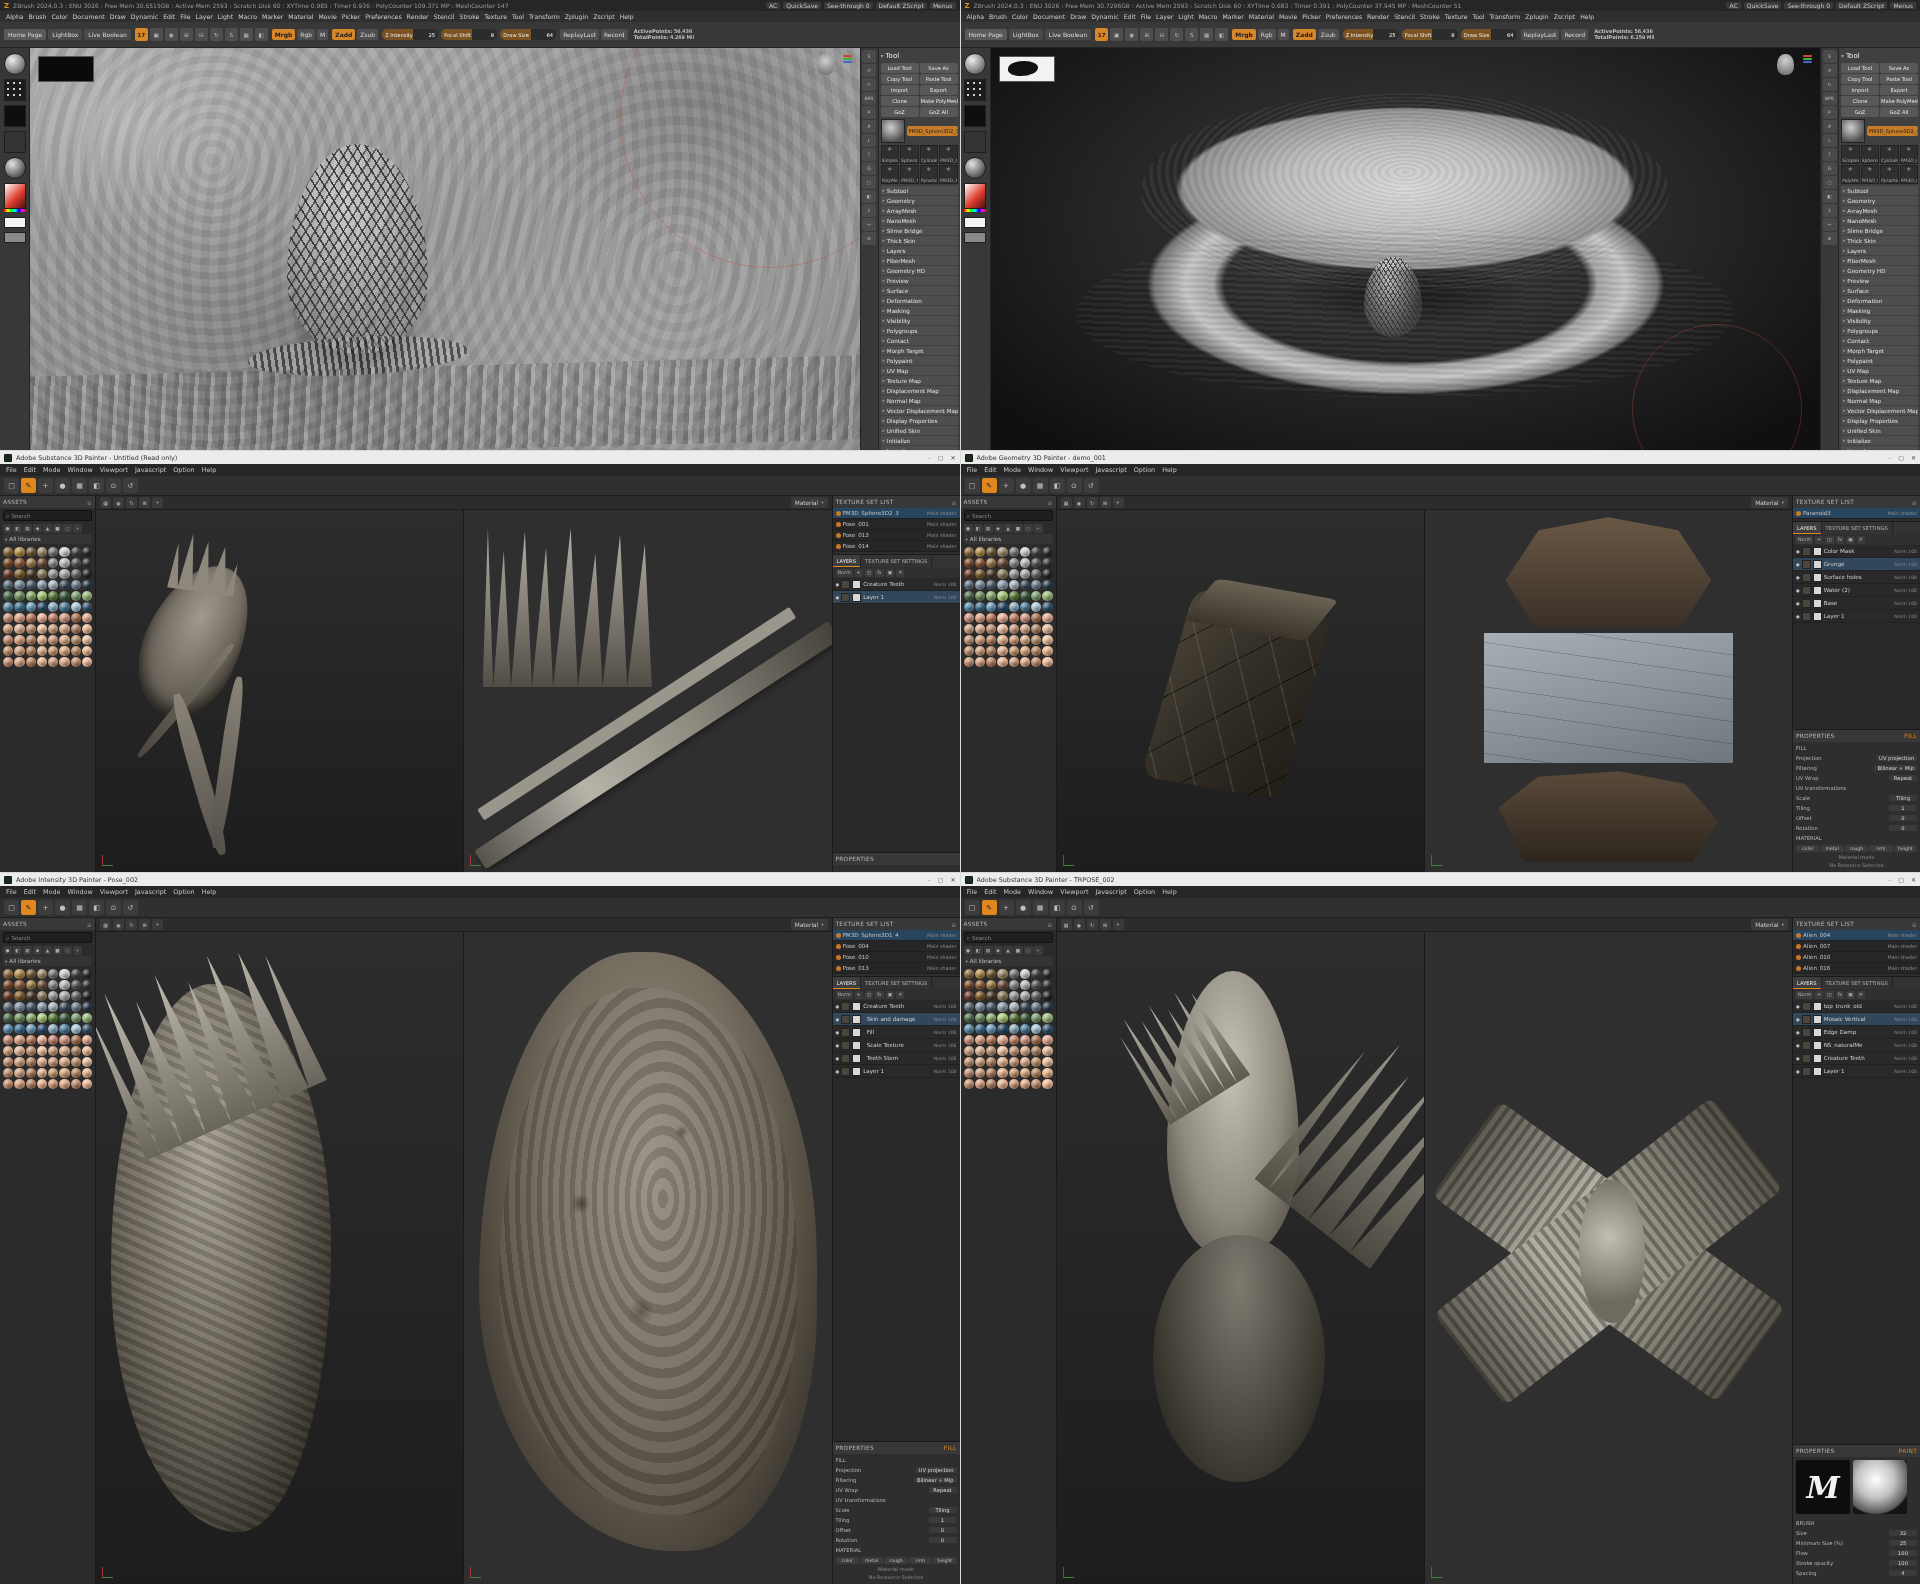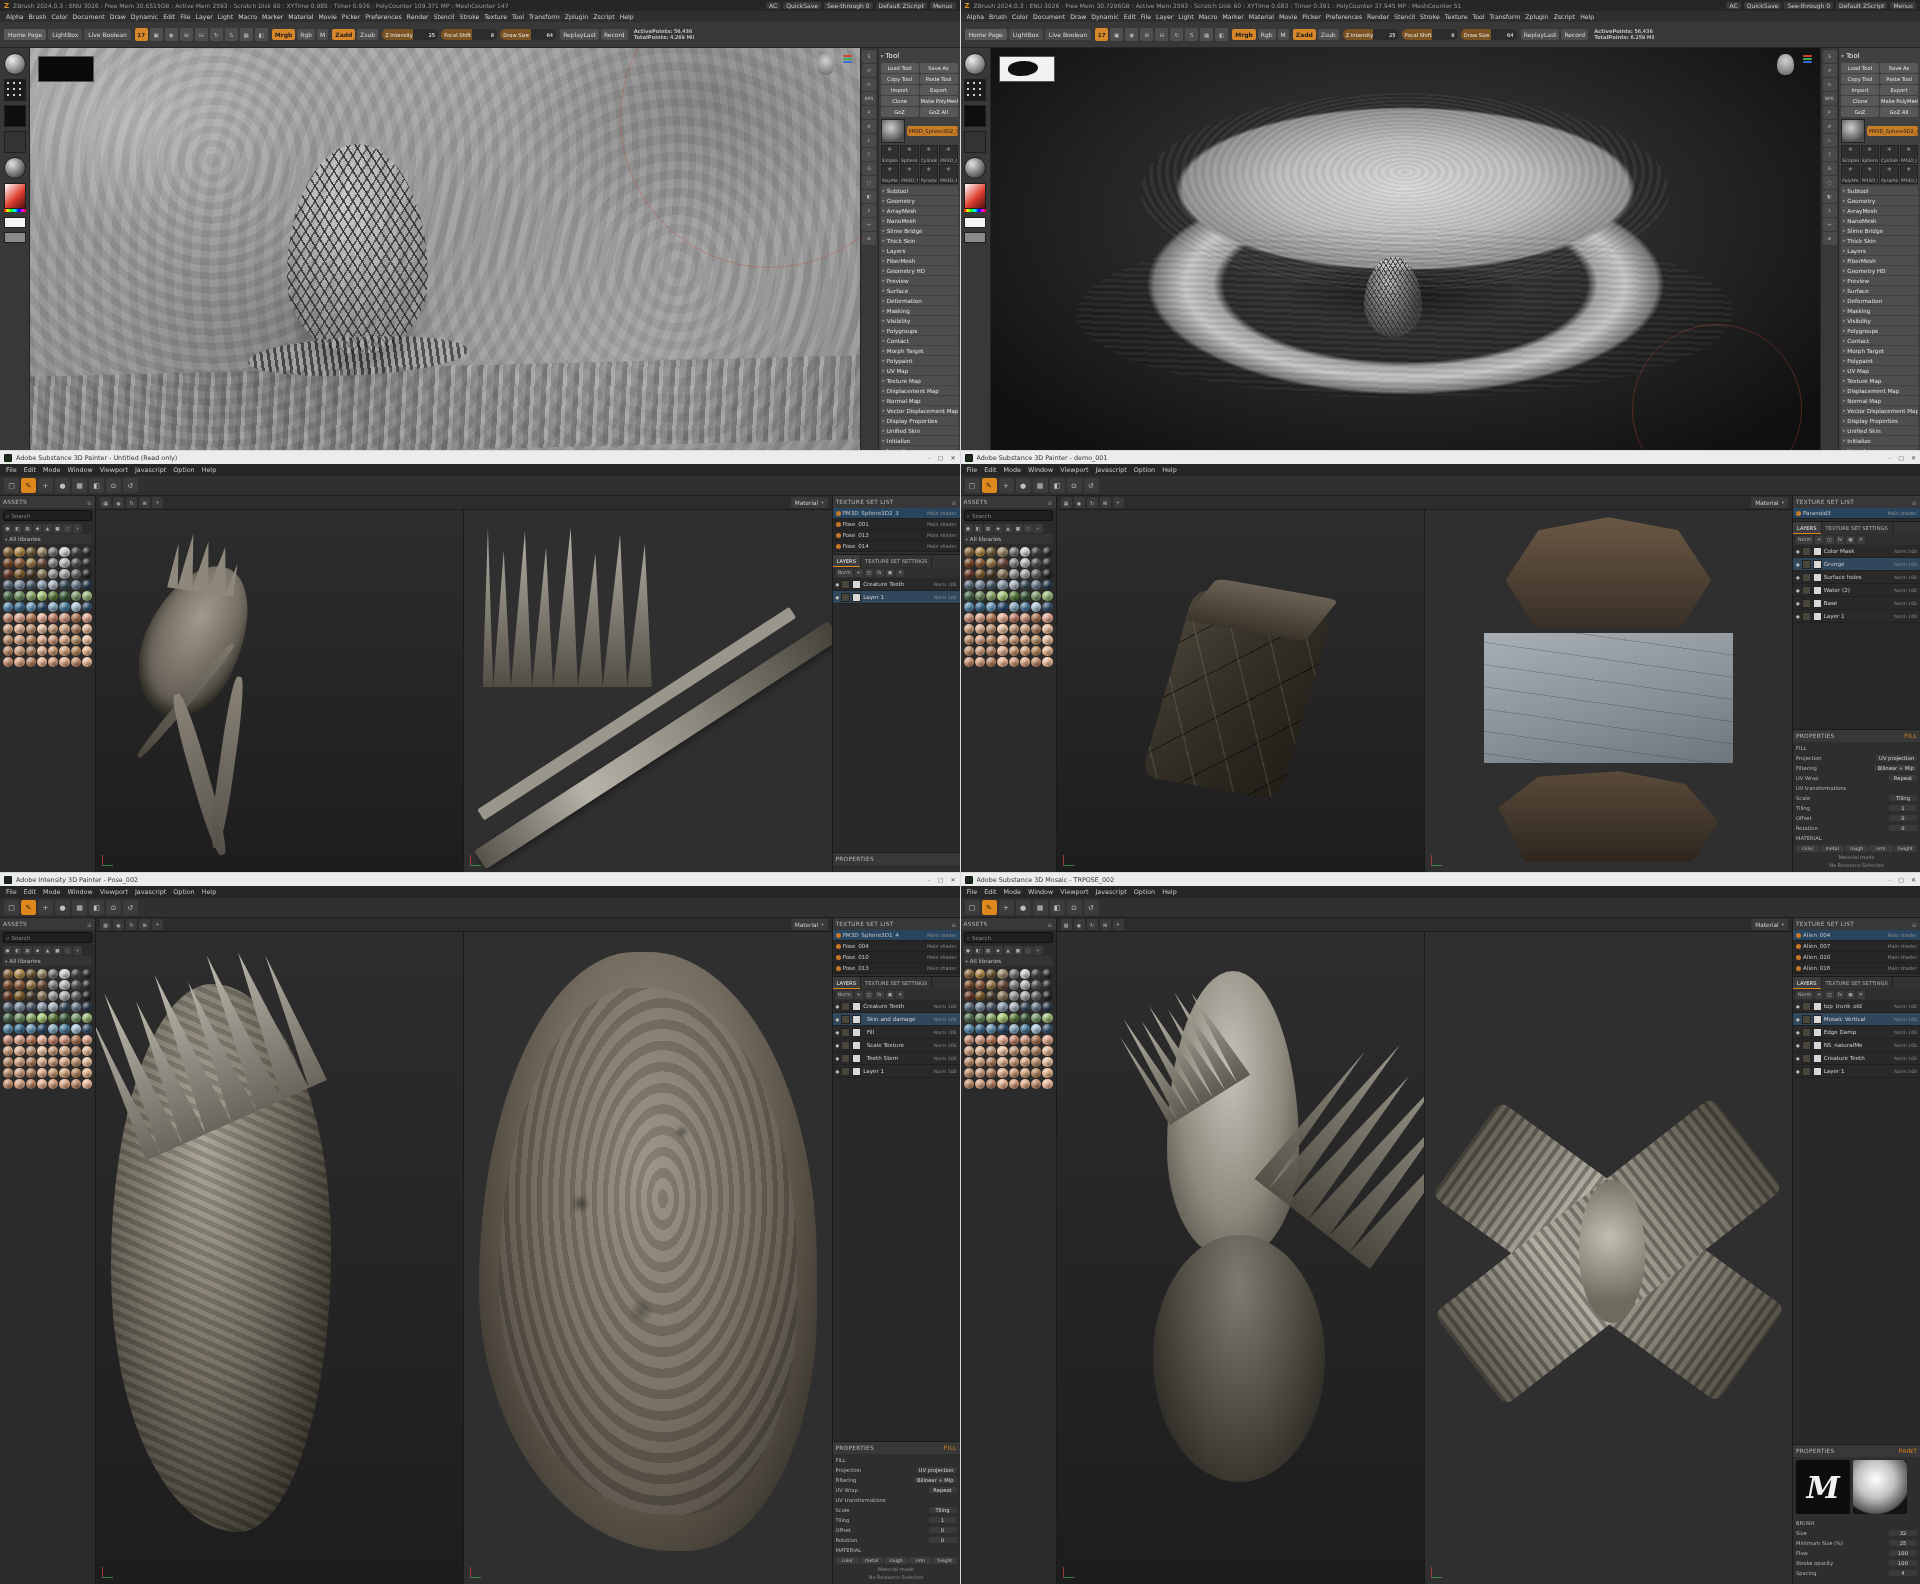--- a/index.html
+++ b/index.html
@@ -1032,21 +1032,21 @@
         <div class="channels">
           
         </div>
 
       </div>
     </div>
   </div>
 </div><div class="panel sp">
   <div class="sp-titlebar">
     <span class="sp-appicon"></span>
-    <span class="sp-title">Adobe Substance 3D Painter - demo_001</span>
+    <span class="sp-title">Adobe Geometry 3D Painter - demo_001</span>
     <span class="winctl">
             <i>–</i>
             <i>▢</i>
             <i>✕</i>
           </span>
   </div>
   <div class="sp-menubar">
     <span class="sp-menu">File</span>
           <span class="sp-menu">Edit</span>
           <span class="sp-menu">Mode</span>
@@ -1649,21 +1649,21 @@
                 <span class="chan">height</span>
         </div>
         <div class="pnote">Material mode</div>
         <div class="pnote">No Resource Selected</div>
       </div>
     </div>
   </div>
 </div><div class="panel sp">
   <div class="sp-titlebar">
     <span class="sp-appicon"></span>
-    <span class="sp-title">Adobe Substance 3D Mosaic - TRPOSE_002</span>
+    <span class="sp-title">Adobe Substance 3D Painter - TRPOSE_002</span>
     <span class="winctl">
             <i>–</i>
             <i>▢</i>
             <i>✕</i>
           </span>
   </div>
   <div class="sp-menubar">
     <span class="sp-menu">File</span>
           <span class="sp-menu">Edit</span>
           <span class="sp-menu">Mode</span>

